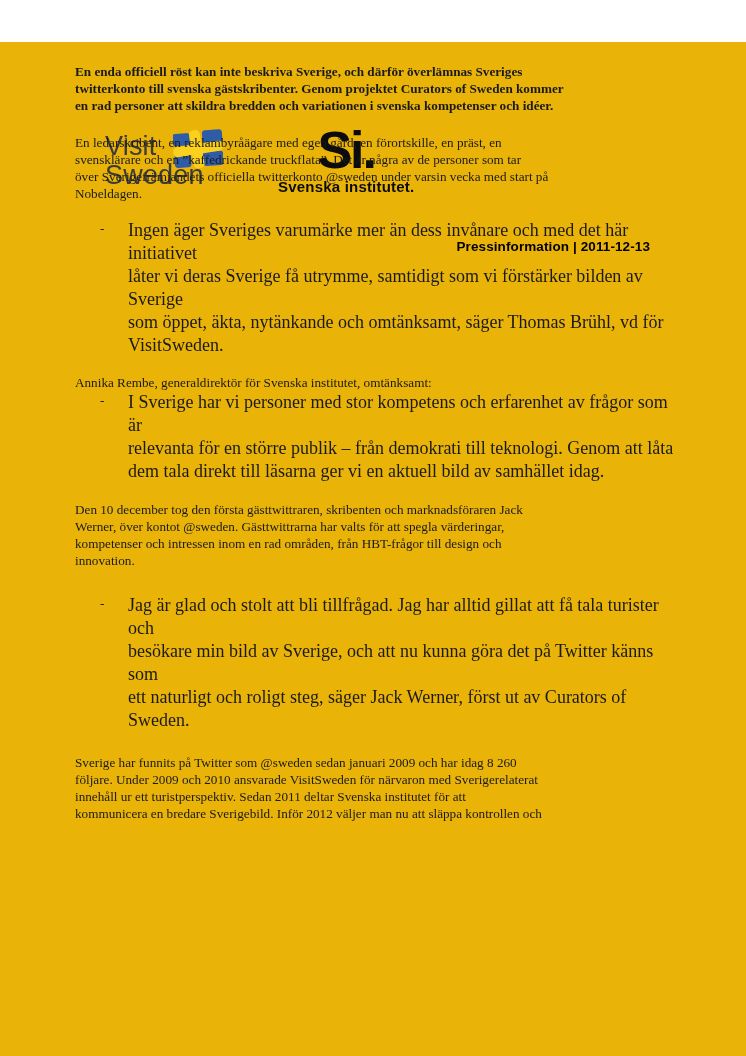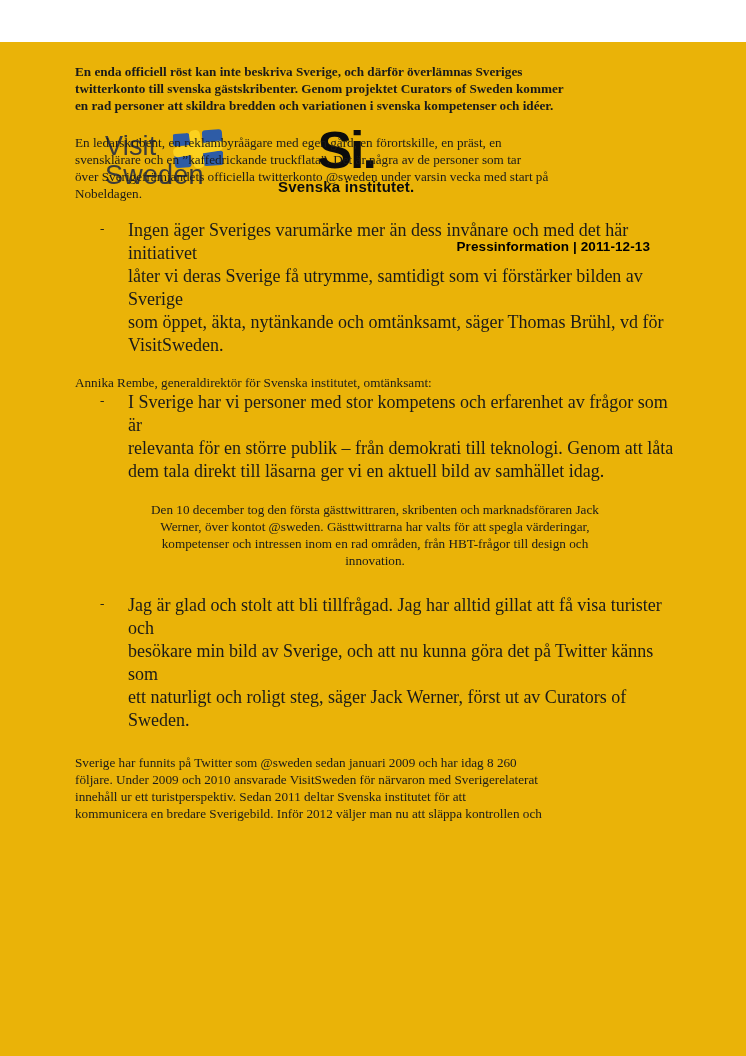--- a/index.html
+++ b/index.html
@@ -54,21 +54,21 @@
     font-weight:400;font-size:17.5px;line-height:24px;
     color:#3c3c3c;white-space:nowrap;
   }
   .para{
     font-size:13.2px;line-height:17px;
     white-space:pre-line;
   }
   .lead{font-weight:700;margin-top:21px;}
   .p-intro{margin-top:20px;}
   .p-annika{margin-top:17px;}
-  .p-december{margin-top:18px;text-align:center;}
+  .p-december{margin-top:18px;}
   .p-twitter{margin-top:22px;}
   .quote{
     display:flex;align-items:flex-start;
   }
   .q1{margin-top:17px;}
   .q2{margin-top:0;}
   .q3{margin-top:25px;}
   .dash{
     width:28px;padding-left:25px;flex:0 0 auto;
     font-size:13.2px;line-height:17px;
@@ -138,21 +138,21 @@
 dem tala direkt till läsarna ger vi en aktuell bild av samhället idag.</div>
     </div>
 
     <div class="para p-december">Den 10 december tog den första gästtwittraren, skribenten och marknadsföraren Jack
 Werner, över kontot @sweden. Gästtwittrarna har valts för att spegla värderingar,
 kompetenser och intressen inom en rad områden, från HBT-frågor till design och
 innovation.</div>
 
     <div class="quote q3">
       <span class="dash">-</span>
-      <div class="qlines">Jag är glad och stolt att bli tillfrågad. Jag har alltid gillat att få visa turister och
+      <div class="qlines">Jag är glad och stolt att bli tillfrågad. Jag har alltid gillat att få tala turister och
 besökare min bild av Sverige, och att nu kunna göra det på Twitter känns som
 ett naturligt och roligt steg, säger Jack Werner, först ut av Curators of Sweden.</div>
     </div>
 
     <div class="para p-twitter">Sverige har funnits på Twitter som @sweden sedan januari 2009 och har idag 8 260
 följare. Under 2009 och 2010 ansvarade VisitSweden för närvaron med Sverigerelaterat
 innehåll ur ett turistperspektiv. Sedan 2011 deltar Svenska institutet för att
 kommunicera en bredare Sverigebild. Inför 2012 väljer man nu att släppa kontrollen och</div>
 
   </div>

